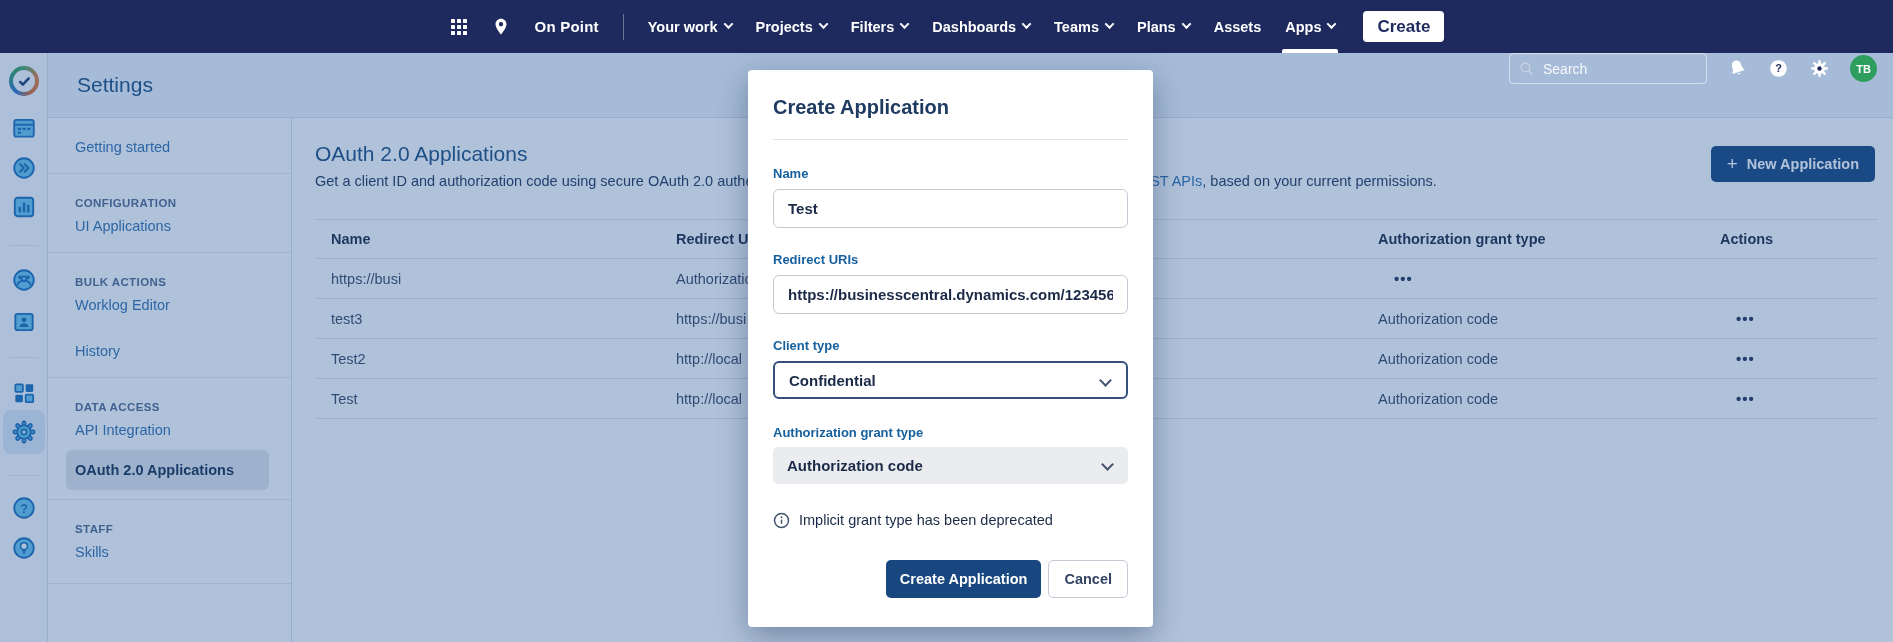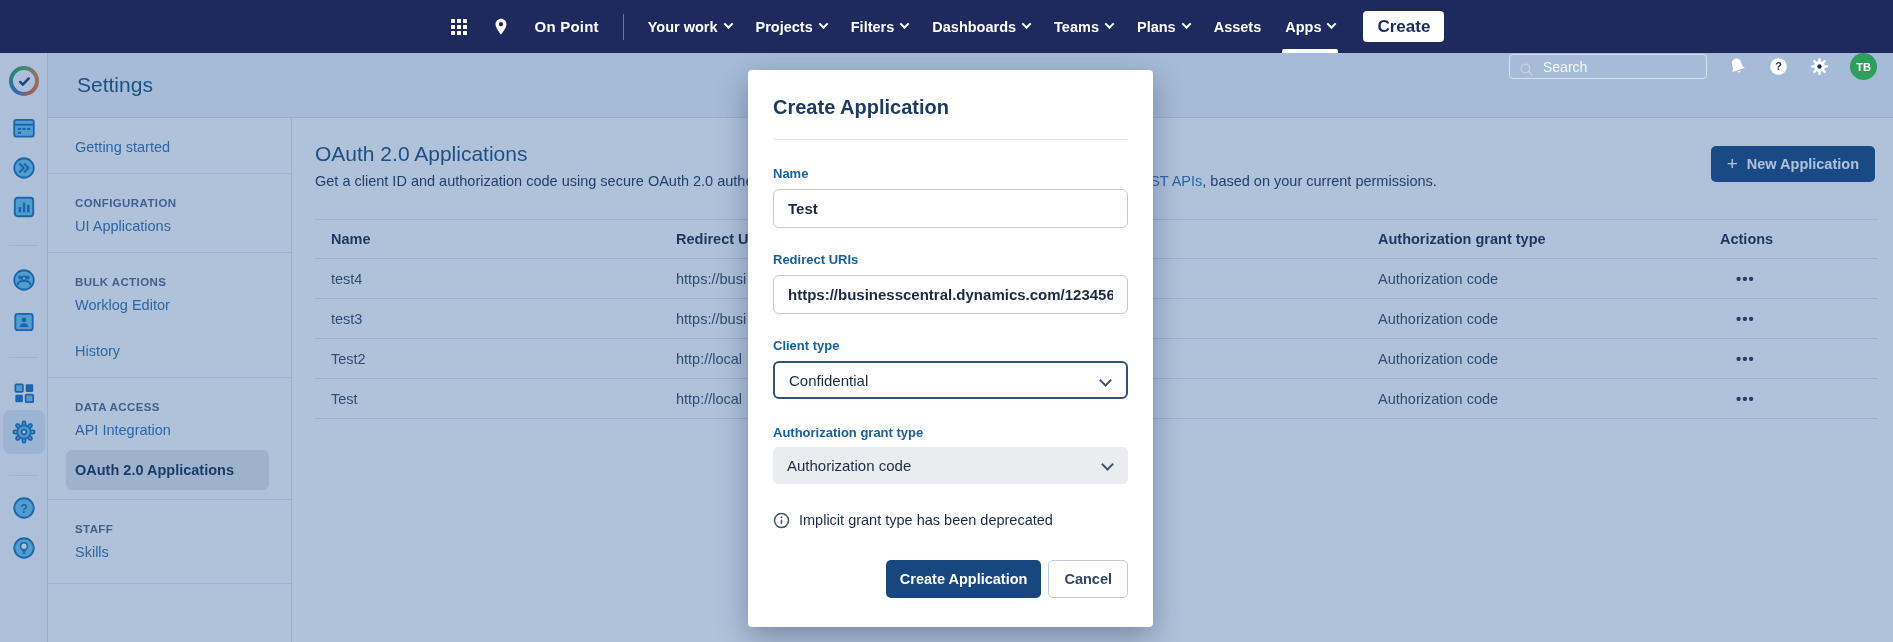--- a/index.html
+++ b/index.html
@@ -17,21 +17,21 @@
   .nav-sep { width:1px; height:26px; background:rgba(255,255,255,.35); }
   .nav-item { position:relative; height:53px; display:flex; align-items:center; gap:7px;
               color:#fff; font-size:14.5px; font-weight:600; cursor:pointer; white-space:nowrap; }
   .nav-item.active::after { content:""; position:absolute; left:-3px; right:-3px; bottom:0; height:4px;
               background:#fff; border-radius:2px 2px 0 0; }
   .chev { width:7px; height:7px; border-right:2px solid #fff; border-bottom:2px solid #fff;
           transform:rotate(45deg) translate(-1px,-1px); margin-top:-3px; }
   .create-btn { margin-left:4px; height:31px; padding:0 14px; background:#fff; color:#1E2A5E;
                 font-size:17px; font-weight:600; border:none; border-radius:4px; cursor:pointer; }
   .nav-right { margin-left:auto; display:flex; align-items:center; gap:20px; }
-  .searchbox { position:relative; width:198px; height:25px; }
+  .searchbox { position:relative; width:198px; height:31px; }
   .searchbox input { width:100%; height:100%; background:transparent; border:1px solid rgba(255,255,255,.55);
                      border-radius:4px; color:#fff; font-size:14px; padding:0 10px 0 33px;
                      font-family:"Liberation Sans", sans-serif; }
   .searchbox input::placeholder { color:rgba(255,255,255,.9); }
   .searchbox svg { position:absolute; left:9px; top:7px; }
   .navicon { cursor:pointer; display:flex; align-items:center; }
   .avatar { width:27px; height:27px; border-radius:50%; background:#2E9E5F; color:#fff; font-size:11px;
             font-weight:700; display:flex; align-items:center; justify-content:center; cursor:pointer; }
 
   
@@ -89,21 +89,21 @@
   .modal { position:absolute; left:748px; top:70px; width:405px; height:557px; background:#fff;
            border-radius:4px; box-shadow:0 10px 30px rgba(9,30,66,.35); z-index:400; padding:0 25px; }
   .m-title { margin-top:25px; font-size:20px; font-weight:600; color:#1F3B61; line-height:24px; }
   .m-div { border-top:1px solid #DFE3EA; margin-top:20px; }
   .m-label { margin-top:26px; font-size:13px; font-weight:600; color:#17609E; }
   .m-label.tight { margin-top:24px; }
   .m-input { display:block; width:100%; height:39px; margin-top:8px; border:1px solid #C3CAD3; border-radius:6px;
              padding:0 14px; font-size:15px; font-weight:600; color:#1B2B47;
              font-family:"Liberation Sans", sans-serif; }
   .m-select { position:relative; width:100%; height:38px; margin-top:8px; border-radius:6px;
-              display:flex; align-items:center; padding:0 14px; font-size:15px; font-weight:400;
+              display:flex; align-items:center; padding:0 14px; font-size:15px; font-weight:700;
               color:#1B2B47; cursor:pointer; }
   .m-select.focused { border:2px solid #35507B; }
   .m-select.filled { background:#EBECF0; height:37px; margin-top:7px; border-radius:5px; }
   .sel-chev { position:absolute; right:16px; top:13px; width:9px; height:9px;
               border-right:2px solid #42526E; border-bottom:2px solid #42526E; transform:rotate(45deg); }
   .m-info { margin-top:28px; display:flex; align-items:flex-start; gap:9px; font-size:14.5px; color:#1B2B47; }
   .m-actions { position:absolute; right:25px; bottom:29px; display:flex; gap:7px; }
   .m-primary { height:38px; padding:0 14px; background:#17477E; color:#fff; border:none; border-radius:5px;
                font-size:14.5px; font-weight:700; cursor:pointer; font-family:"Liberation Sans", sans-serif; }
   .m-cancel { height:38px; padding:0 15px; background:#fff; color:#344563; border:1px solid #C3CAD3;
@@ -329,21 +329,20 @@
       </button>
     </div>
     <div class="tbl">
       <div class="trow thead">
         <div>Name</div>
         <div>Redirect URIs</div>
         <div>Authorization grant type</div>
         <div>Actions</div>
       </div>
       <div class="trow">
-        <div>test4</div>
         <div>https://busi</div>
         <div>Authorization code</div>
         <div><button class="dots">•••</button></div>
       </div>
       <div class="trow">
         <div>test3</div>
         <div>https://busi</div>
         <div>Authorization code</div>
         <div><button class="dots">•••</button></div>
       </div>

